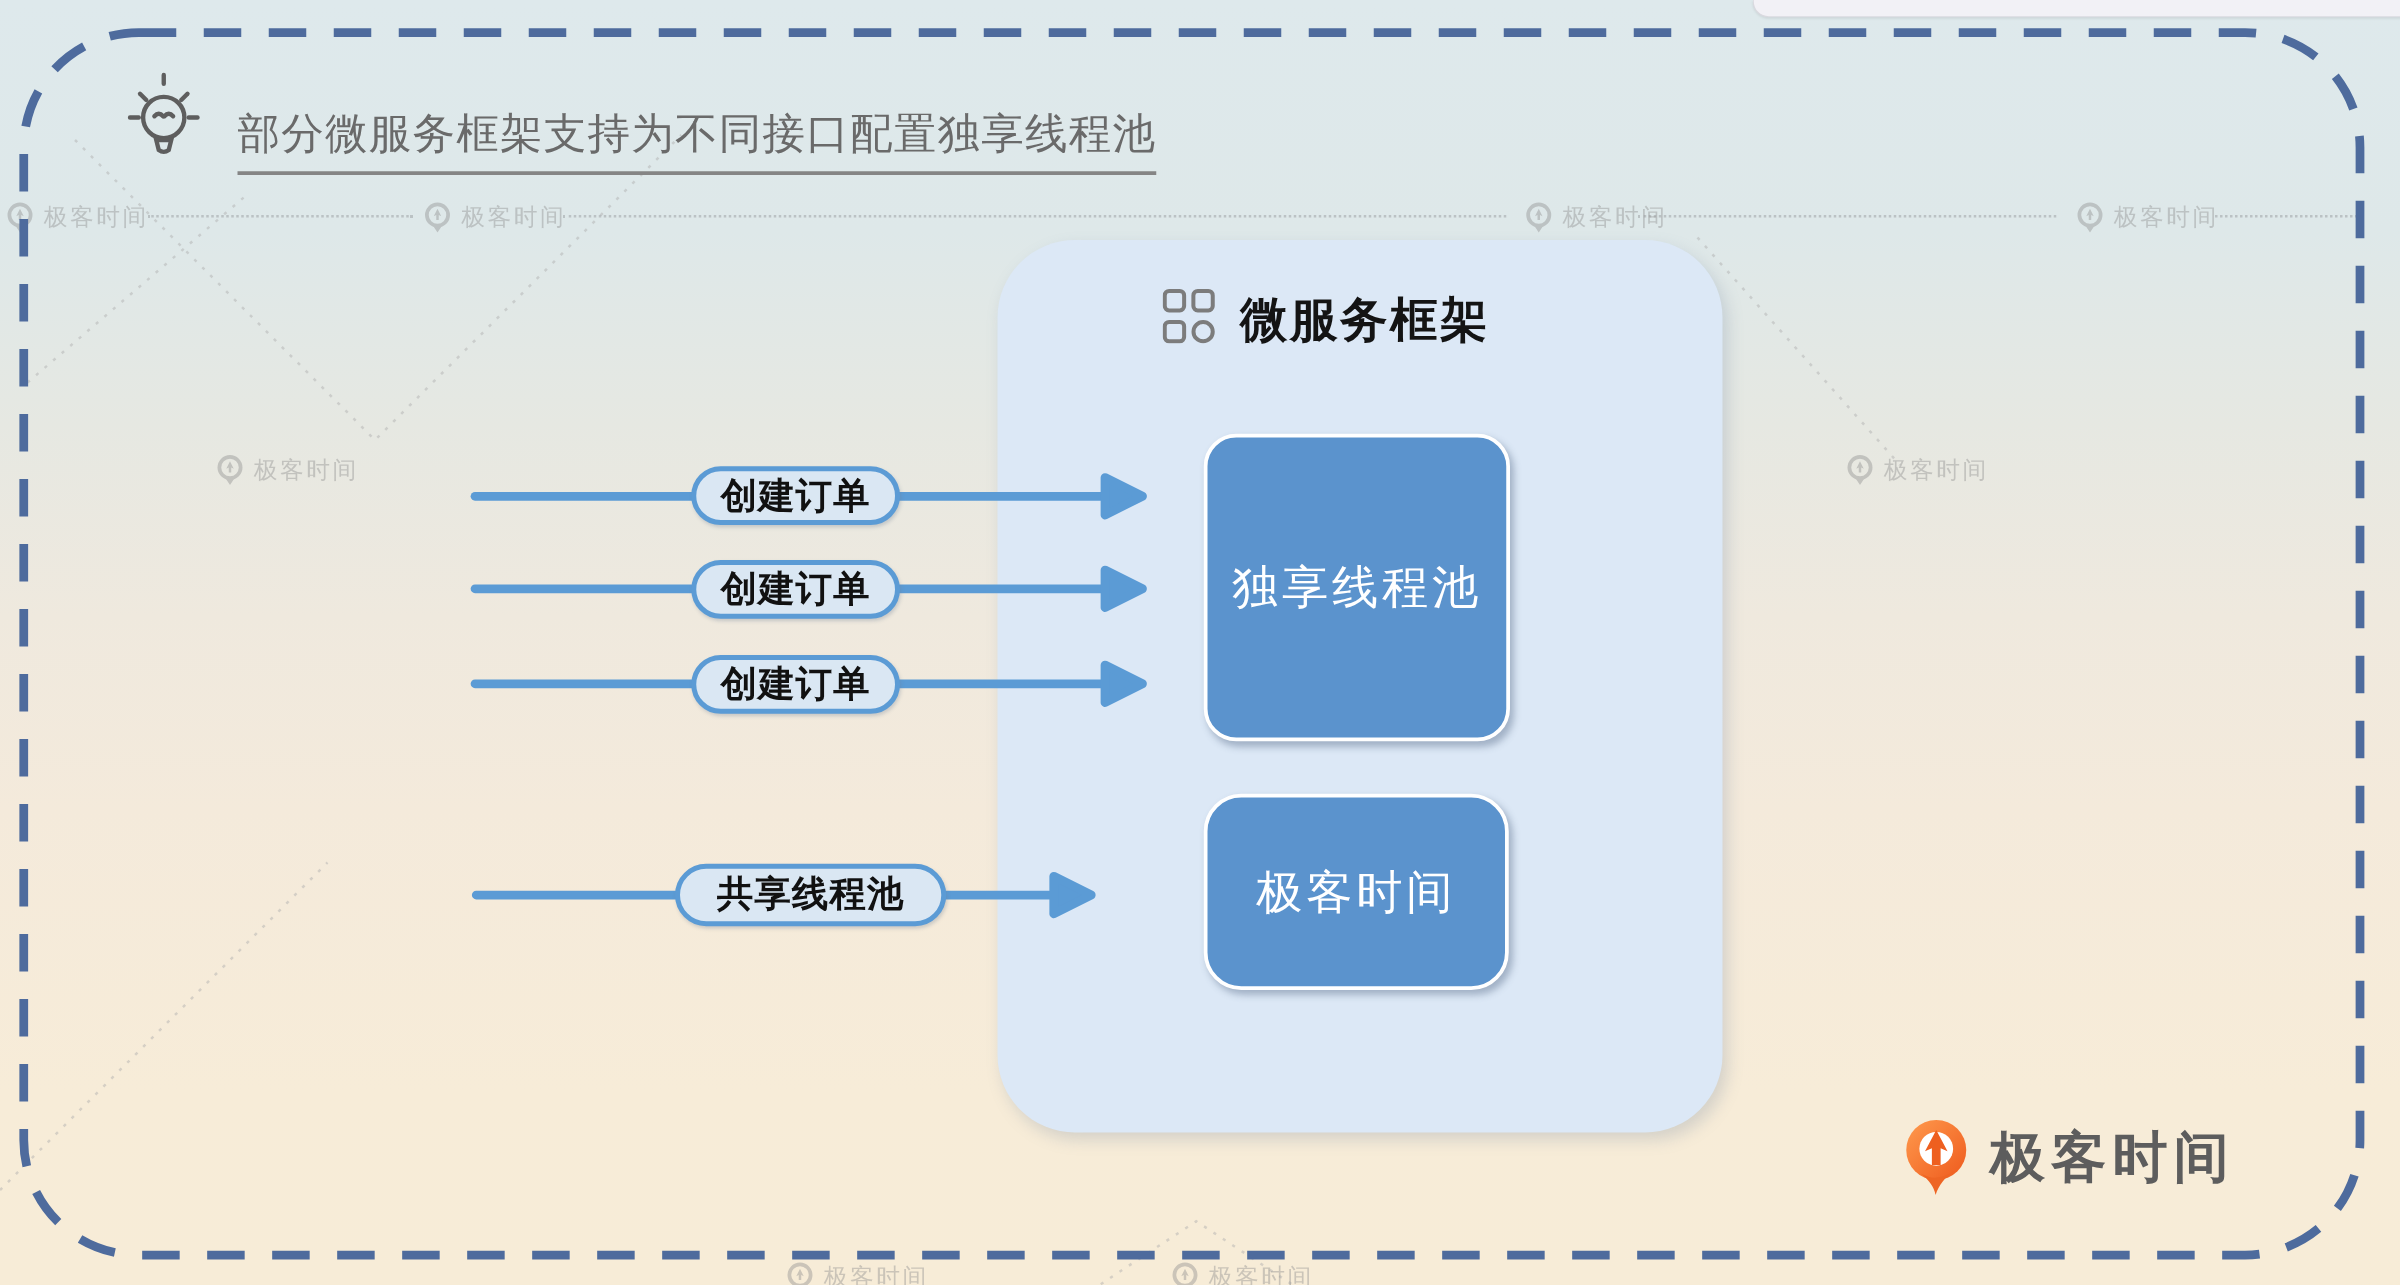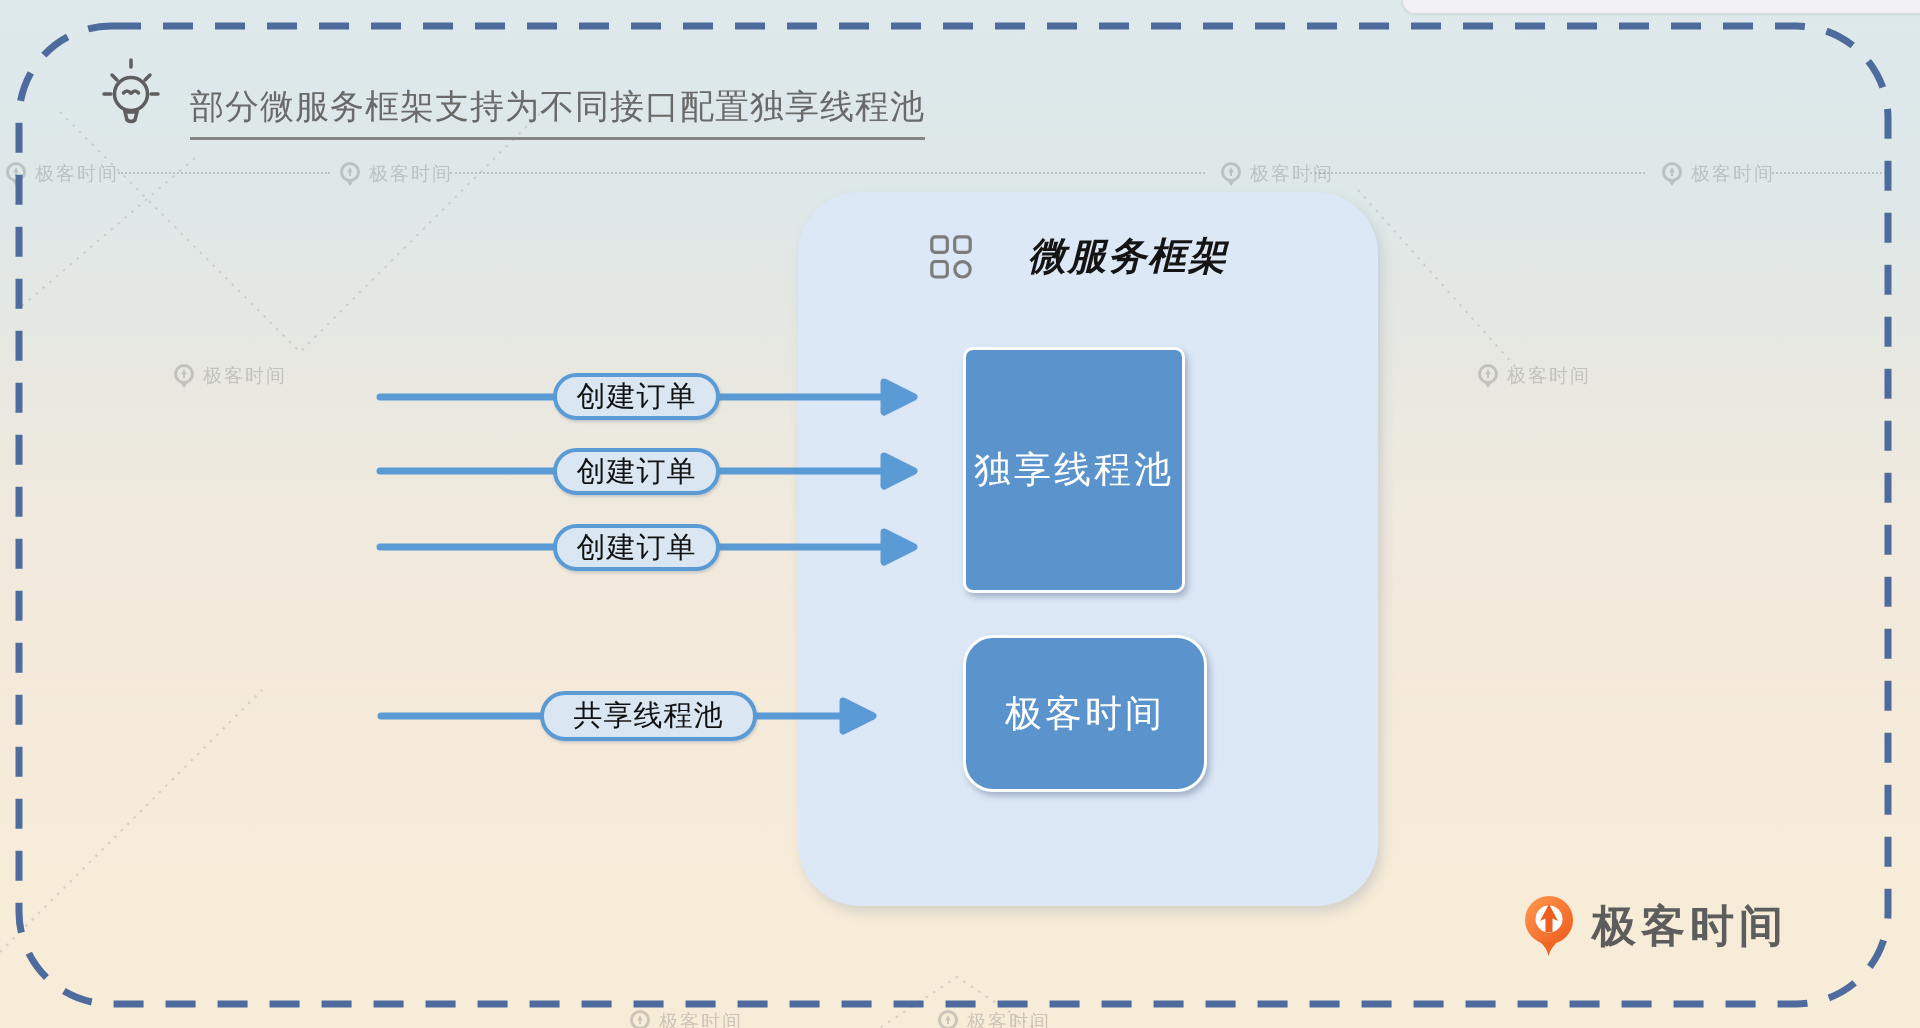--- a/index.html
+++ b/index.html
@@ -13,39 +13,40 @@
   .wm{position:absolute;display:flex;align-items:center;gap:6px;color:#8f8f8f;opacity:.42;}
   .wm span{font-size:19px;letter-spacing:2px;white-space:nowrap;}
   .wm svg{display:block;}
   .dotrow{position:absolute;height:0;border-top:2px dotted rgba(158,162,166,.55);}
   
   .container-panel{
     position:absolute;left:798px;top:192px;width:580px;height:714px;z-index:2;
     background:#dce8f6;border-radius:62px;
     box-shadow:4px 6px 12px rgba(110,130,160,.25);
   }
-  .panel-header{position:absolute;left:132px;top:39px;display:flex;align-items:center;gap:56px;font-style:italic;}
+  .panel-header{position:absolute;left:132px;top:39px;display:flex;gap:20px;}
   .panel-title{font-size:38px;font-weight:700;color:#141414;letter-spacing:2px;white-space:nowrap;}
   .pool-box{
     position:absolute;display:flex;align-items:center;justify-content:center;
     background:#5b93cd;border:3px solid #ffffff;box-sizing:border-box;
     box-shadow:3px 4px 6px rgba(90,110,140,.45);
     color:#ffffff;font-size:37px;letter-spacing:3px;white-space:nowrap;
   }
-  .pool-exclusive{left:165px;top:155px;width:222px;height:246px;border-radius:10px;}
+  .pool-exclusive{left:165px;top:155px;width:245px;height:246px;border-radius:26px;}
   .pool-shared{left:165px;top:443px;width:244px;height:157px;border-radius:30px;}
   
   .overlay-svg{position:absolute;inset:0;z-index:3;pointer-events:none;}
   .bgdiag-svg{position:absolute;inset:0;z-index:0;pointer-events:none;}
   
   .pill{
     position:absolute;display:flex;align-items:center;justify-content:center;z-index:4;
     background:#dae7f3;border:4px solid #5b9bd5;box-sizing:border-box;border-radius:28px;
     font-size:29px;color:#111;white-space:nowrap;letter-spacing:1px;
     box-shadow:1px 2px 3px rgba(110,125,150,.3);
+    font-weight:bold;
   }
   
   .tip{position:absolute;left:102px;top:56px;display:flex;align-items:flex-start;gap:30px;z-index:4;}
   .tip-title{
     margin-top:28px;font-size:34px;color:#6a6a6a;letter-spacing:1px;white-space:nowrap;
     border-bottom:3px solid #858585;padding-bottom:7px;
   }
   
   .top-bar{
     position:absolute;left:1402px;top:0;width:520px;height:13px;z-index:5;

